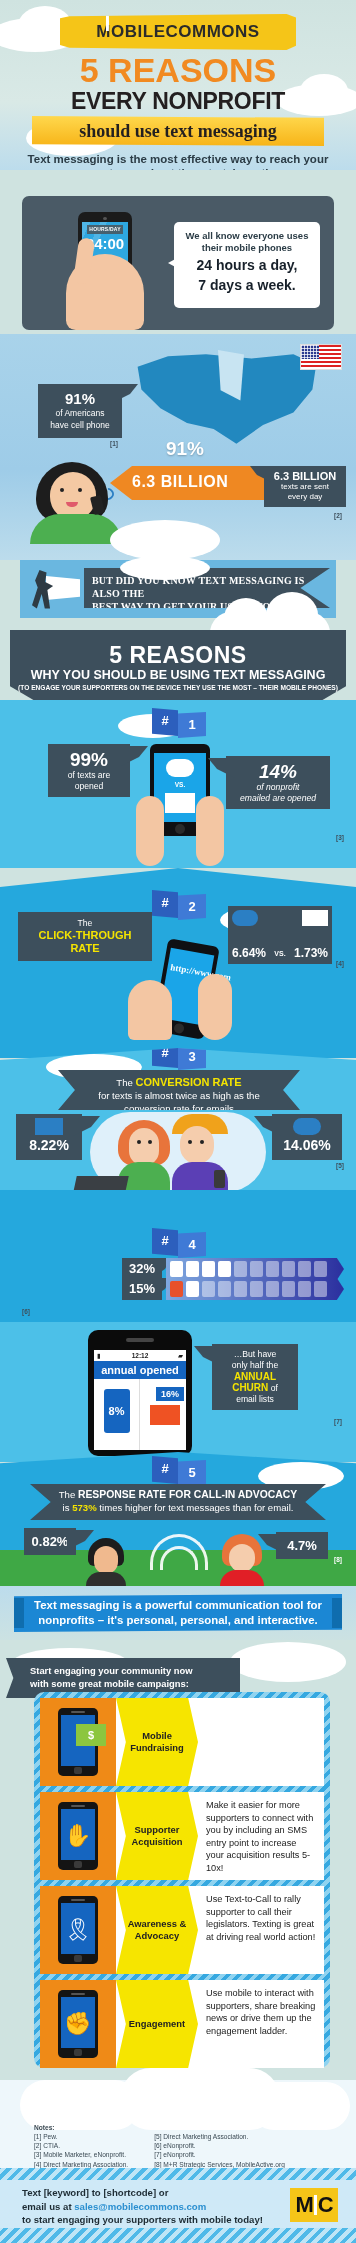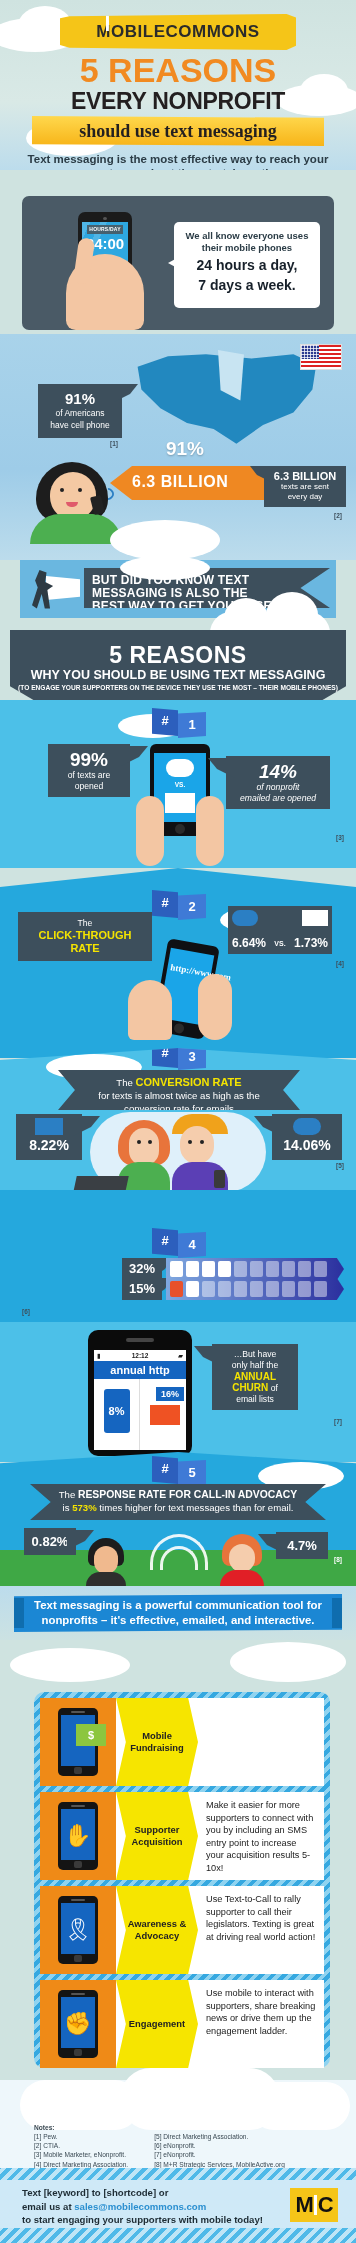--- a/index.html
+++ b/index.html
@@ -113,22 +113,22 @@
   .woman .phone { position:absolute; left:62px; top:34px; width:11px; height:18px; background:#222;
         border-radius:2px; transform:rotate(-14deg);}
   .woman .wave { position:absolute; left:72px; top:26px; width:12px; height:12px;
         border:2px solid #2b7fc4; border-left-color:transparent; border-bottom-color:transparent;
         border-radius:50%; transform:rotate(45deg);}
 
   
   .qband { position:absolute; left:20px; top:560px; width:316px; height:58px; background:#6ab7e0; }
   .qribbon { position:absolute; left:64px; top:8px; width:246px; height:40px; background:#3d4f5c;
         clip-path: polygon(0 0,100% 0,88% 50%,100% 100%,0 100%); padding:6px 8px;}
-  .qribbon .l { color:#fff; font-size:12px; font-weight:bold; letter-spacing:.2px; line-height:13px;
-        font-family:Liberation Sans, sans-serif;}
+  .qribbon .l { color:#fff; font-size:10px; font-weight:bold; letter-spacing:.2px; line-height:13px;
+        font-family:Liberation Serif, serif;}
   .runner { position:absolute; left:10px; top:8px; width:52px; height:44px;}
   .runner .env { position:absolute; left:16px; top:8px; width:34px; height:24px; background:#fff;
         clip-path: polygon(0 0,100% 14%,100% 86%,0 100%);}
   .runner .man { position:absolute; left:2px; top:2px; width:22px; height:40px; background:#2e3b44;
         clip-path: polygon(34% 0,66% 6%,60% 30%,96% 40%,70% 50%,82% 96%,58% 96%,44% 60%,22% 96%,0 88%,26% 44%,14% 26%);}
 
   
   .titleband { position:absolute; left:10px; top:630px; width:336px; height:72px; background:#3d4f5c;
         clip-path: polygon(0 0,100% 0,100% 78%,92% 100%,8% 100%,0 78%);}
   .titleband .a { position:absolute; left:0; top:12px; width:336px; text-align:center; color:#fff;
@@ -414,21 +414,21 @@
     </div>
     <div class="stat" style="left:18px;top:44px;width:134px;padding:6px;">
       <div class="s">The</div>
       <div class="s bold yellow-text" style="font-size:11px;line-height:13px;">CLICK-THROUGH RATE</div>
     </div>
     <div class="stat" style="left:228px;top:38px;width:104px;padding:4px;">
       <div style="display:flex;align-items:center;justify-content:space-between;">
         <div style="width:26px;height:16px;background:#2b7fc4;border-radius:8px;"></div>
         <div style="width:26px;height:16px;background:#fff;"></div>
       </div>
-      <div style="display:flex;align-items:center;justify-content:space-between;margin-top:10px;">
+      <div style="display:flex;align-items:center;justify-content:space-between;margin-top:20px;">
         <span style="font-size:12px;font-weight:bold;">6.64%</span>
         <span style="font-size:7px;font-weight:bold;">VS.</span>
         <span style="font-size:12px;font-weight:bold;">1.73%</span>
       </div>
     </div>
     <div class="ref" style="position:absolute;right:12px;top:92px;">[4]</div>
     <div class="phoneB" style="left:160px;top:74px;width:52px;height:94px;transform:rotate(10deg);">
       <div class="s">
         <div style="position:absolute;left:3px;top:14px;right:3px;color:#fff;font-size:9px;font-weight:bold;line-height:11px;font-family:'Liberation Serif',serif;">http://www.com</div>
       </div>
@@ -519,21 +519,21 @@
   </div>
 
   <div class="r r5">
     <div class="churnPhone">
       <div class="spk"></div>
       <div class="bar0">
         <span style="position:absolute;left:3px;top:2px;">▮</span>
         <span style="position:absolute;left:0;right:0;text-align:center;top:2px;font-weight:bold;">12:12</span>
         <span style="position:absolute;right:3px;top:2px;">▰</span>
       </div>
-      <div class="hdrb">annual http</div>
+      <div class="hdrb">annual opened</div>
       <div class="body">
         <div style="position:absolute;left:0;top:0;width:50%;height:100%;border-right:1px solid #ddd;">
           <div style="position:absolute;left:50%;margin-left:-13px;top:10px;width:26px;height:44px;background:#1565c0;border-radius:3px;"></div>
           <div style="position:absolute;left:0;right:0;top:26px;text-align:center;color:#fff;font-size:11px;font-weight:bold;">8%</div>
         </div>
         <div style="position:absolute;right:0;top:0;width:50%;height:100%;">
           <div style="position:absolute;left:10px;top:26px;width:30px;height:20px;background:#ef5223;"></div>
           <div style="position:absolute;left:16px;top:8px;width:28px;height:14px;background:#1565c0;color:#fff;font-size:9px;font-weight:bold;text-align:center;line-height:14px;">16%</div>
         </div>
       </div>
@@ -585,28 +585,32 @@
       <div style="position:absolute;left:0;top:36px;width:44px;height:22px;background:#e11f26;border-radius:16px 16px 0 0;"></div>
     </div>
     <div style="position:absolute;left:150px;top:82px;width:58px;height:36px;border:3px solid #fff;border-bottom:none;border-radius:29px 29px 0 0;opacity:.9;"></div>
     <div style="position:absolute;left:160px;top:94px;width:38px;height:24px;border:3px solid #fff;border-bottom:none;border-radius:19px 19px 0 0;opacity:.9;"></div>
   </div>
 
   <div class="closeband">
     <div class="closeRibbon">
       <div class="t">
         <span>Text messaging is a powerful communication tool for</span><br>
-        <span>nonprofits – it's effective, emailed, and interactive.</span>
+        <span>nonprofits – it's personal, personal, and interactive.</span>
       </div>
     </div>
   </div>
 
   <div class="campWrap">
     <div class="cloud" style="left:10px;top:8px;width:120px;height:34px;"></div>
     <div class="cloud" style="left:230px;top:2px;width:116px;height:40px;"></div>
+    <div class="startTag">
+      <div class="t">Start engaging your community now</div>
+      <div class="t">with some great mobile campaigns:</div>
+    </div>
     <div class="campBox">
 
       <div class="campRow">
         <div class="campIcon">
           <div class="miniPhone">
             <div class="spk"></div>
             <div class="sc"></div>
             <div class="hb"></div>
           </div>
           <div style="position:absolute;left:36px;top:26px;width:30px;height:22px;background:#8cc63f;color:#fff;font-size:11px;font-weight:bold;text-align:center;line-height:22px;">$</div>

